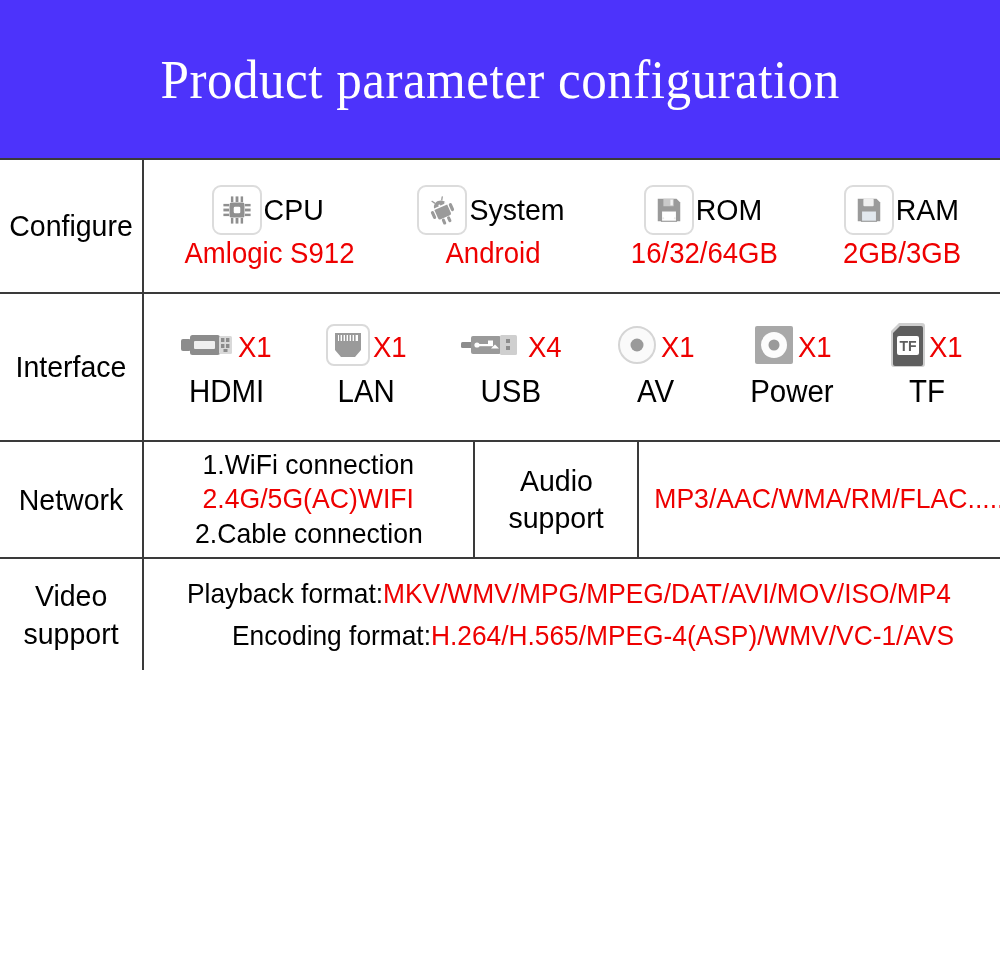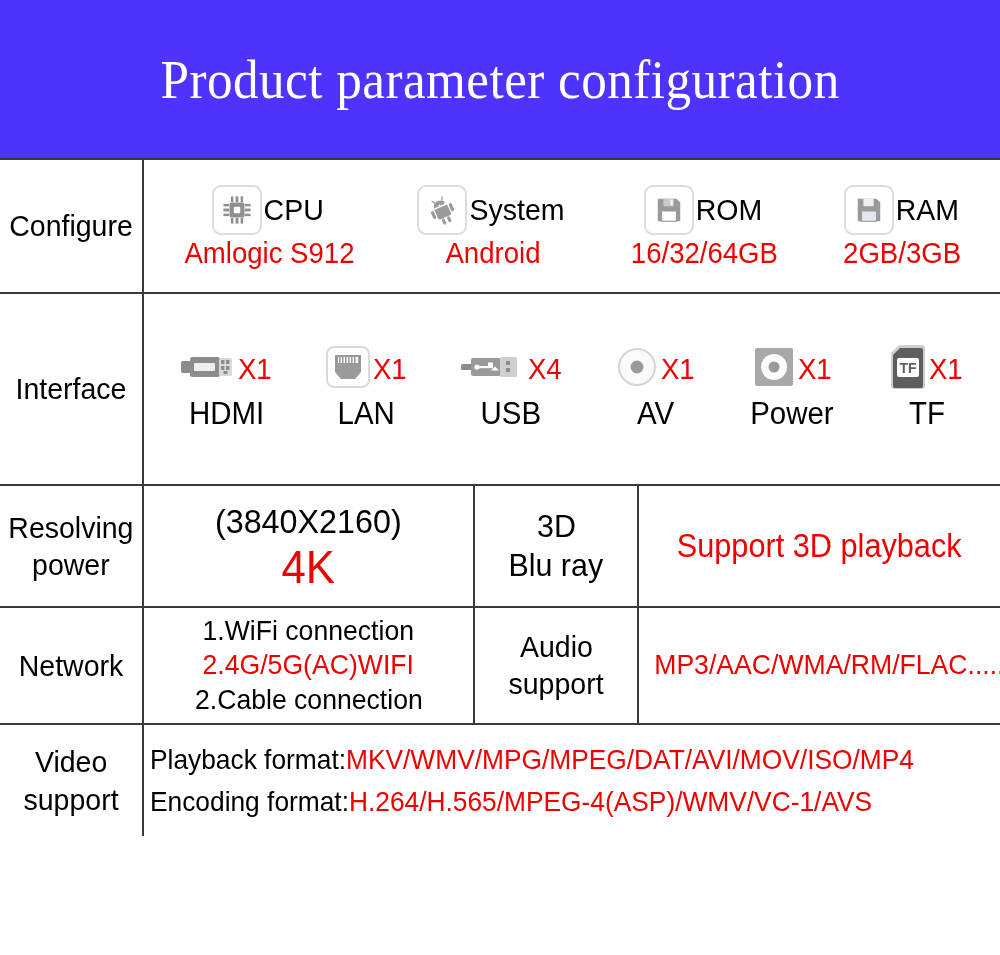--- a/index.html
+++ b/index.html
@@ -137,21 +137,21 @@
   .t28 { font-size: 28px; transform: scaleX(0.95); white-space: nowrap; }
   .t30 { font-size: 30px; transform: scaleX(0.95); white-space: nowrap; }
   .t32 { font-size: 32px; transform: scaleX(0.95); white-space: nowrap; }
   .t34 { font-size: 34px; transform: scaleX(0.95); white-space: nowrap; }
   .t4k { font-size: 46px; color: #ee0000; transform: scaleX(0.95); line-height: 1.05; }
   .t3dplay { font-size: 33px; color: #ee0000; transform: scaleX(0.93); white-space: nowrap; }
 
   .video-lines {
     display: flex;
     flex-direction: column;
-    align-items: flex-start;
+    align-items: flex-end;
     padding: 6px 0 6px 6px;
     line-height: 1.5;
   }
   .video-line {
     font-size: 28px;
     transform: scaleX(0.94);
     transform-origin: left center;
     white-space: nowrap;
   }
   .left-pad { text-align: left; padding-left: 14px; }
@@ -277,21 +277,21 @@
             </span>
             <span class="lbl">RAM</span>
           </div>
           <div class="cfg-val">2GB/3GB</div>
         </div>
 
       </div>
     </td>
   </tr>
 
-  <tr style="height:192px">
+  <tr style="height:148px">
     <td class="rowlabel">Interface</td>
     <td colspan="3">
       <div class="iface-wrap">
 
         <div class="iface-item">
           <div class="iface-top">
             <span class="ic">
               <svg width="54" height="30" viewBox="0 0 54 30">
                 <rect x="0" y="9" width="10" height="12" rx="2" fill="#8c8c8c"></rect>
                 <rect x="9" y="5" width="30" height="20" rx="2.5" fill="#8c8c8c"></rect>
@@ -396,45 +396,20 @@
             </span>
             <span class="iface-qty">X1</span>
           </div>
           <div class="iface-name">TF</div>
         </div>
 
       </div>
     </td>
   </tr>
 
-  <tr style="height:122px">
-    <td>
-      <div class="cell-stack">
-        <span class="rowlabel">Resolving</span>
-        <span class="rowlabel">power</span>
-      </div>
-    </td>
-    <td>
-      <div class="cell-stack">
-        <span class="t34">(3840X2160)</span>
-        <span class="t4k">4K</span>
-      </div>
-    </td>
-    <td>
-      <div class="cell-stack">
-        <span class="t32">3D</span>
-        <span class="t32">Blu ray</span>
-      </div>
-    </td>
-    <td>
-      <div class="cell-stack">
-        <span class="t3dplay">Support 3D playback</span>
-      </div>
-    </td>
-  </tr>
 
   <tr style="height:117px">
     <td class="rowlabel">Network</td>
     <td>
       <div class="cell-stack">
         <span class="t28 blk">1.WiFi connection</span>
         <span class="t28 red">2.4G/5G(AC)WIFI</span>
         <span class="t28 blk">2.Cable connection</span>
       </div>
     </td>

